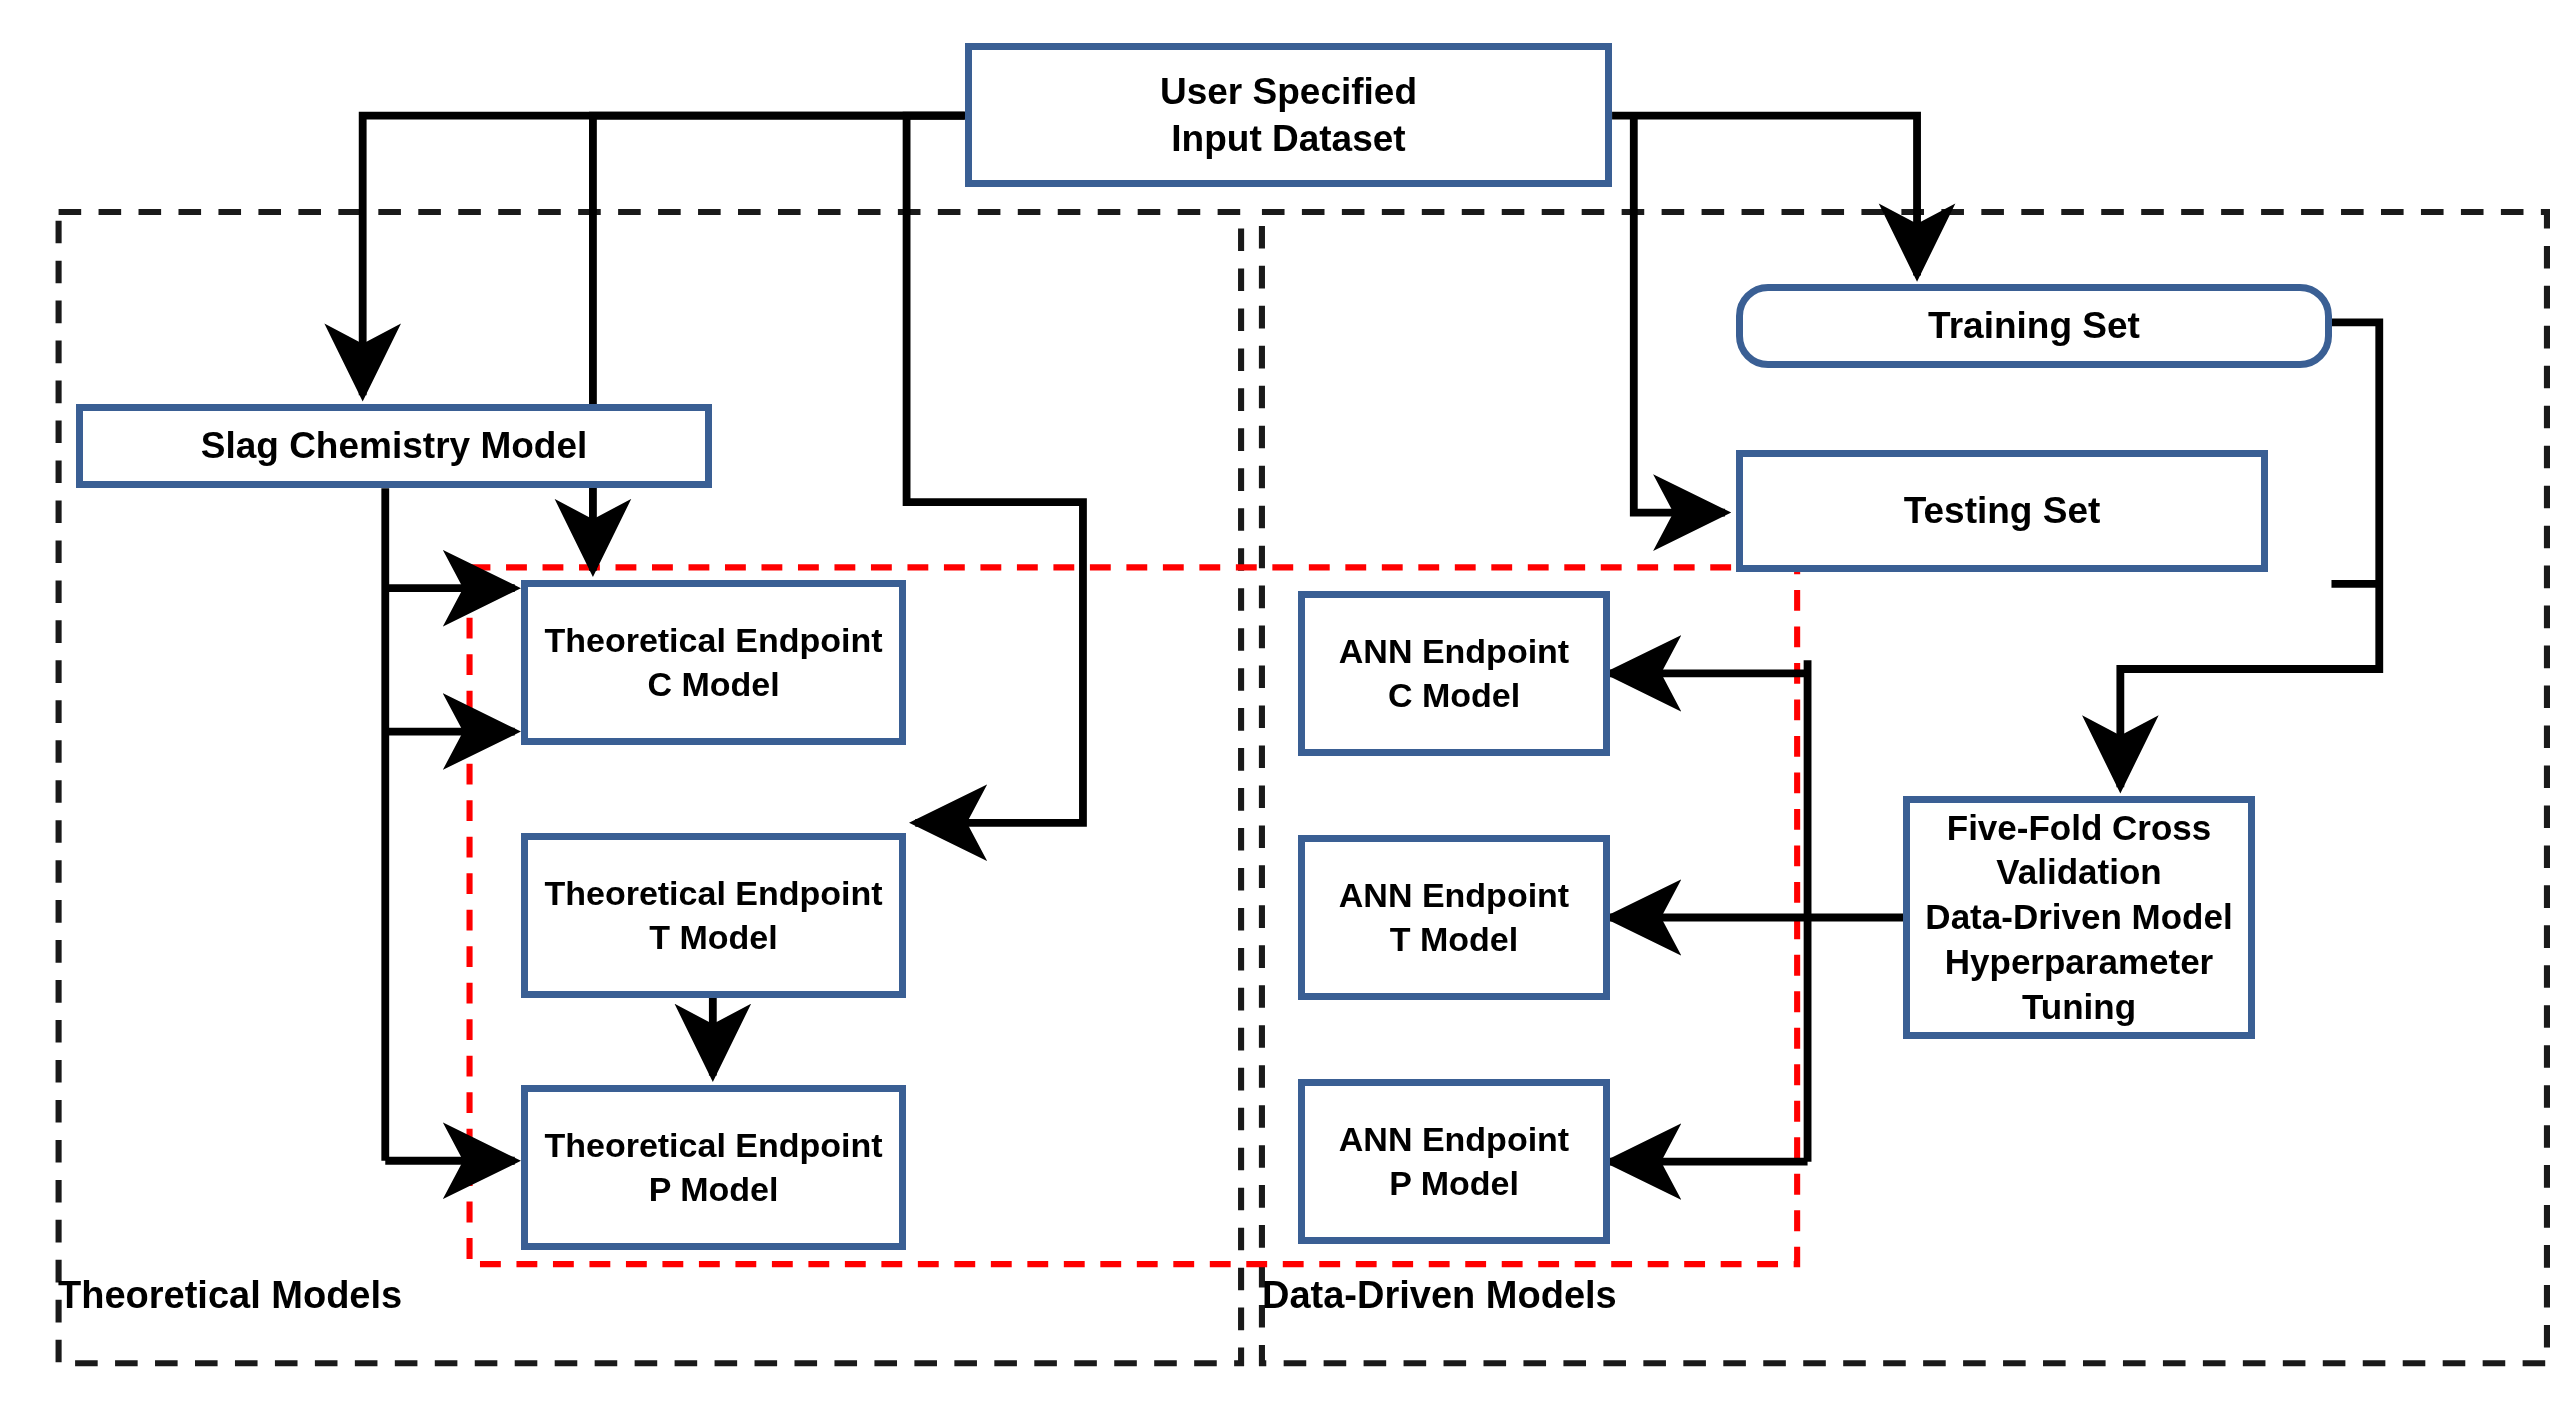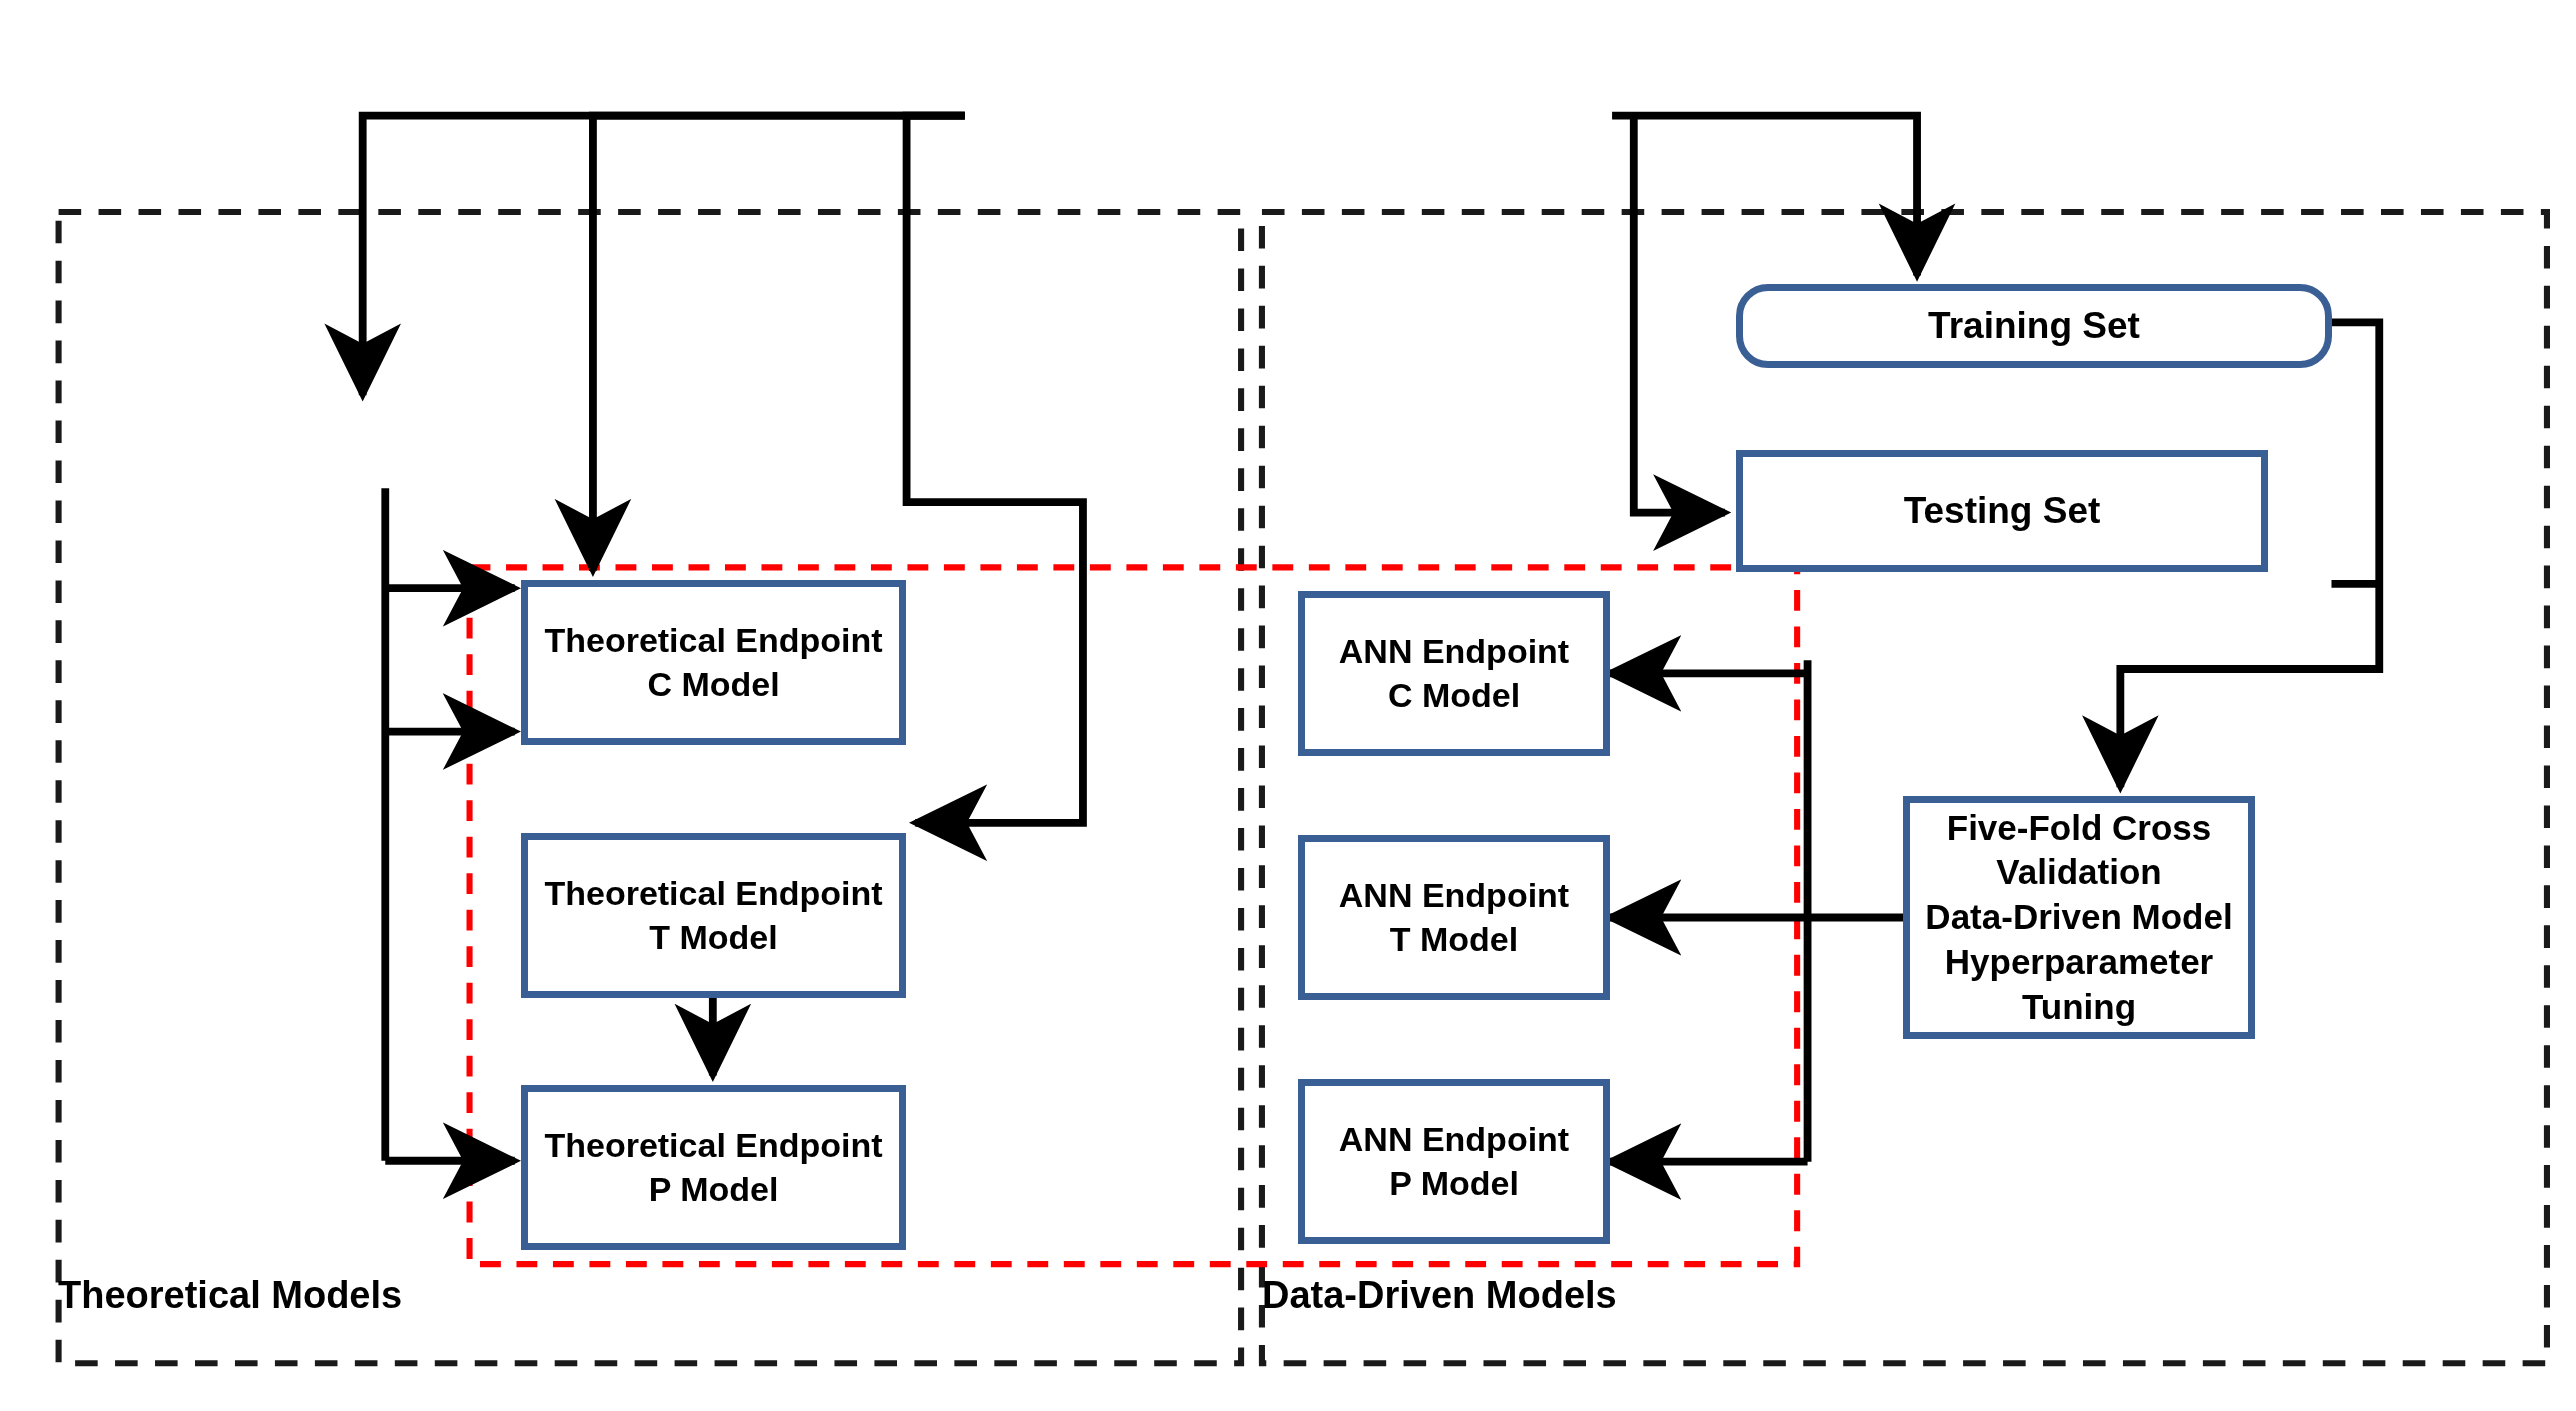--- a/index.html
+++ b/index.html
@@ -56,21 +56,28 @@
 
       <path d="M2190,1056 L1852,1056" marker-end="url(#ah)"></path>
       <path d="M2080,1056 L2080,760"></path>
       <path d="M2080,775 L1852,775" marker-end="url(#ah)"></path>
       <path d="M2080,1056 L2080,1337"></path>
       <path d="M2080,1337 L1852,1337" marker-end="url(#ah)"></path>
 
     </g>
   </svg>
 
+  <div class="node" style="left:965px;top:43px;width:647px;height:144px;font-size:37px;">
+    <span class="txt">User Specified
+Input Dataset</span>
+  </div>
 
+  <div class="node" style="left:76px;top:404px;width:636px;height:84px;font-size:37px;">
+    <span class="txt">Slag Chemistry Model</span>
+  </div>
 
   <div class="node" style="left:521px;top:580px;width:385px;height:165px;font-size:34px;">
     <span class="txt">Theoretical Endpoint
 C Model</span>
   </div>
 
   <div class="node" style="left:521px;top:833px;width:385px;height:165px;font-size:34px;">
     <span class="txt">Theoretical Endpoint
 T Model</span>
   </div>

